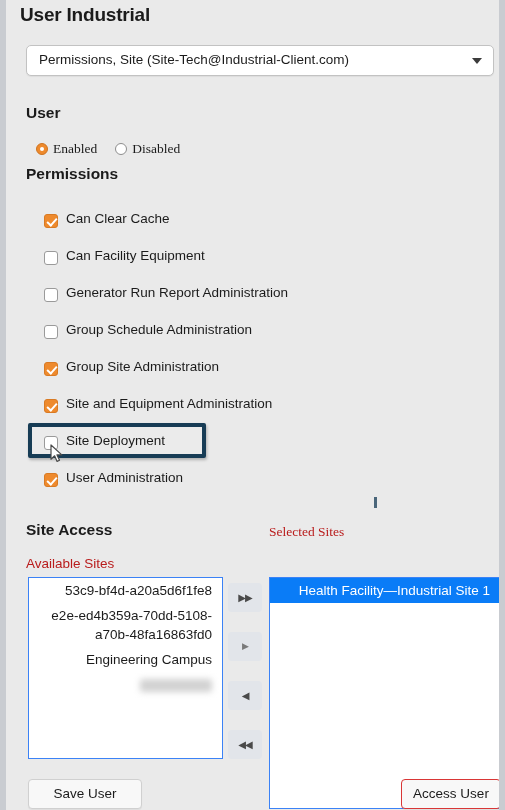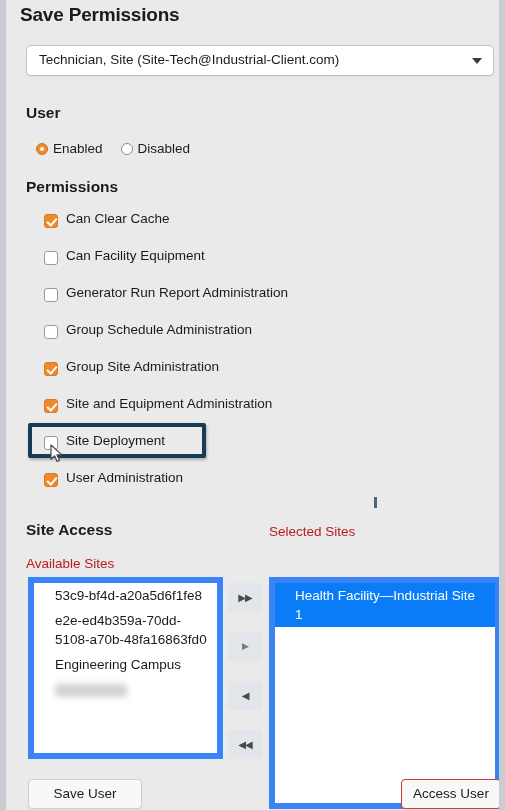--- a/index.html
+++ b/index.html
@@ -72,29 +72,30 @@
 
   
   .section-head {
     position: absolute;
     left: 20px;
     font-size: 15.5px;
     font-weight: bold;
     color: #1b1b1b;
   }
   #user-head { top: 104px; }
-  #perm-head { top: 178px; text-align: center; }
+  #perm-head { top: 165px; text-align: center; }
   #access-head { top: 521px; }
 
   
   .radio-row {
     position: absolute;
     left: 30px;
     top: 138px;
     height: 20px;
+    font-family: Liberation Serif, serif;
   }
   .radio-opt {
     display: inline-block;
     margin-right: 18px;
     white-space: nowrap;
     vertical-align: middle;
   }
   .radio {
     display: inline-block;
     width: 12px; height: 12px;
@@ -203,28 +204,29 @@
     opacity: 0.85;
   }
 
   
   .col-label {
     position: absolute;
     font-size: 13.5px;
     color: #b91c1c;
   }
   #avail-label { left: 20px; top: 556px; }
-  #sel-label   { left: 263px; top: 524px; }
+  #sel-label   { left: 263px; top: 524px; font-family: Liberation Serif, serif; }
 
   .listbox {
     position: absolute;
     box-sizing: border-box;
     background: #ffffff;
-    border: 6px solid #3b82f6;
+    border: 1px solid #3b82f6;
     overflow: hidden;
+    text-align: right;
   }
   #available-list {
     left: 22px;
     top: 577px;
     width: 195px;
     height: 182px;
   }
   #selected-list {
     left: 263px;
     top: 577px;
@@ -302,24 +304,24 @@
     width: 100px;
     border: 1px solid #d93636;
   }
 </style>
 </head>
 <body>
 
 <div id="app">
   <div class="panel">
 
-    <div class="page-title">Save Permissions</div>
+    <div class="page-title">User Industrial</div>
 
     <div class="role-select">
-      <div class="value">Technician, Site (Site-Tech@Industrial-Client.com)</div>
+      <div class="value">Permissions, Site (Site-Tech@Industrial-Client.com)</div>
       <div class="caret"></div>
     </div>
 
     <div class="section-head" id="user-head">User</div>
     <div class="radio-row">
       <span class="radio-opt">
         <span class="radio on"></span><span class="radio-label">Enabled</span>
       </span><span class="radio-opt">
         <span class="radio"></span><span class="radio-label">Disabled</span>
       </span>

